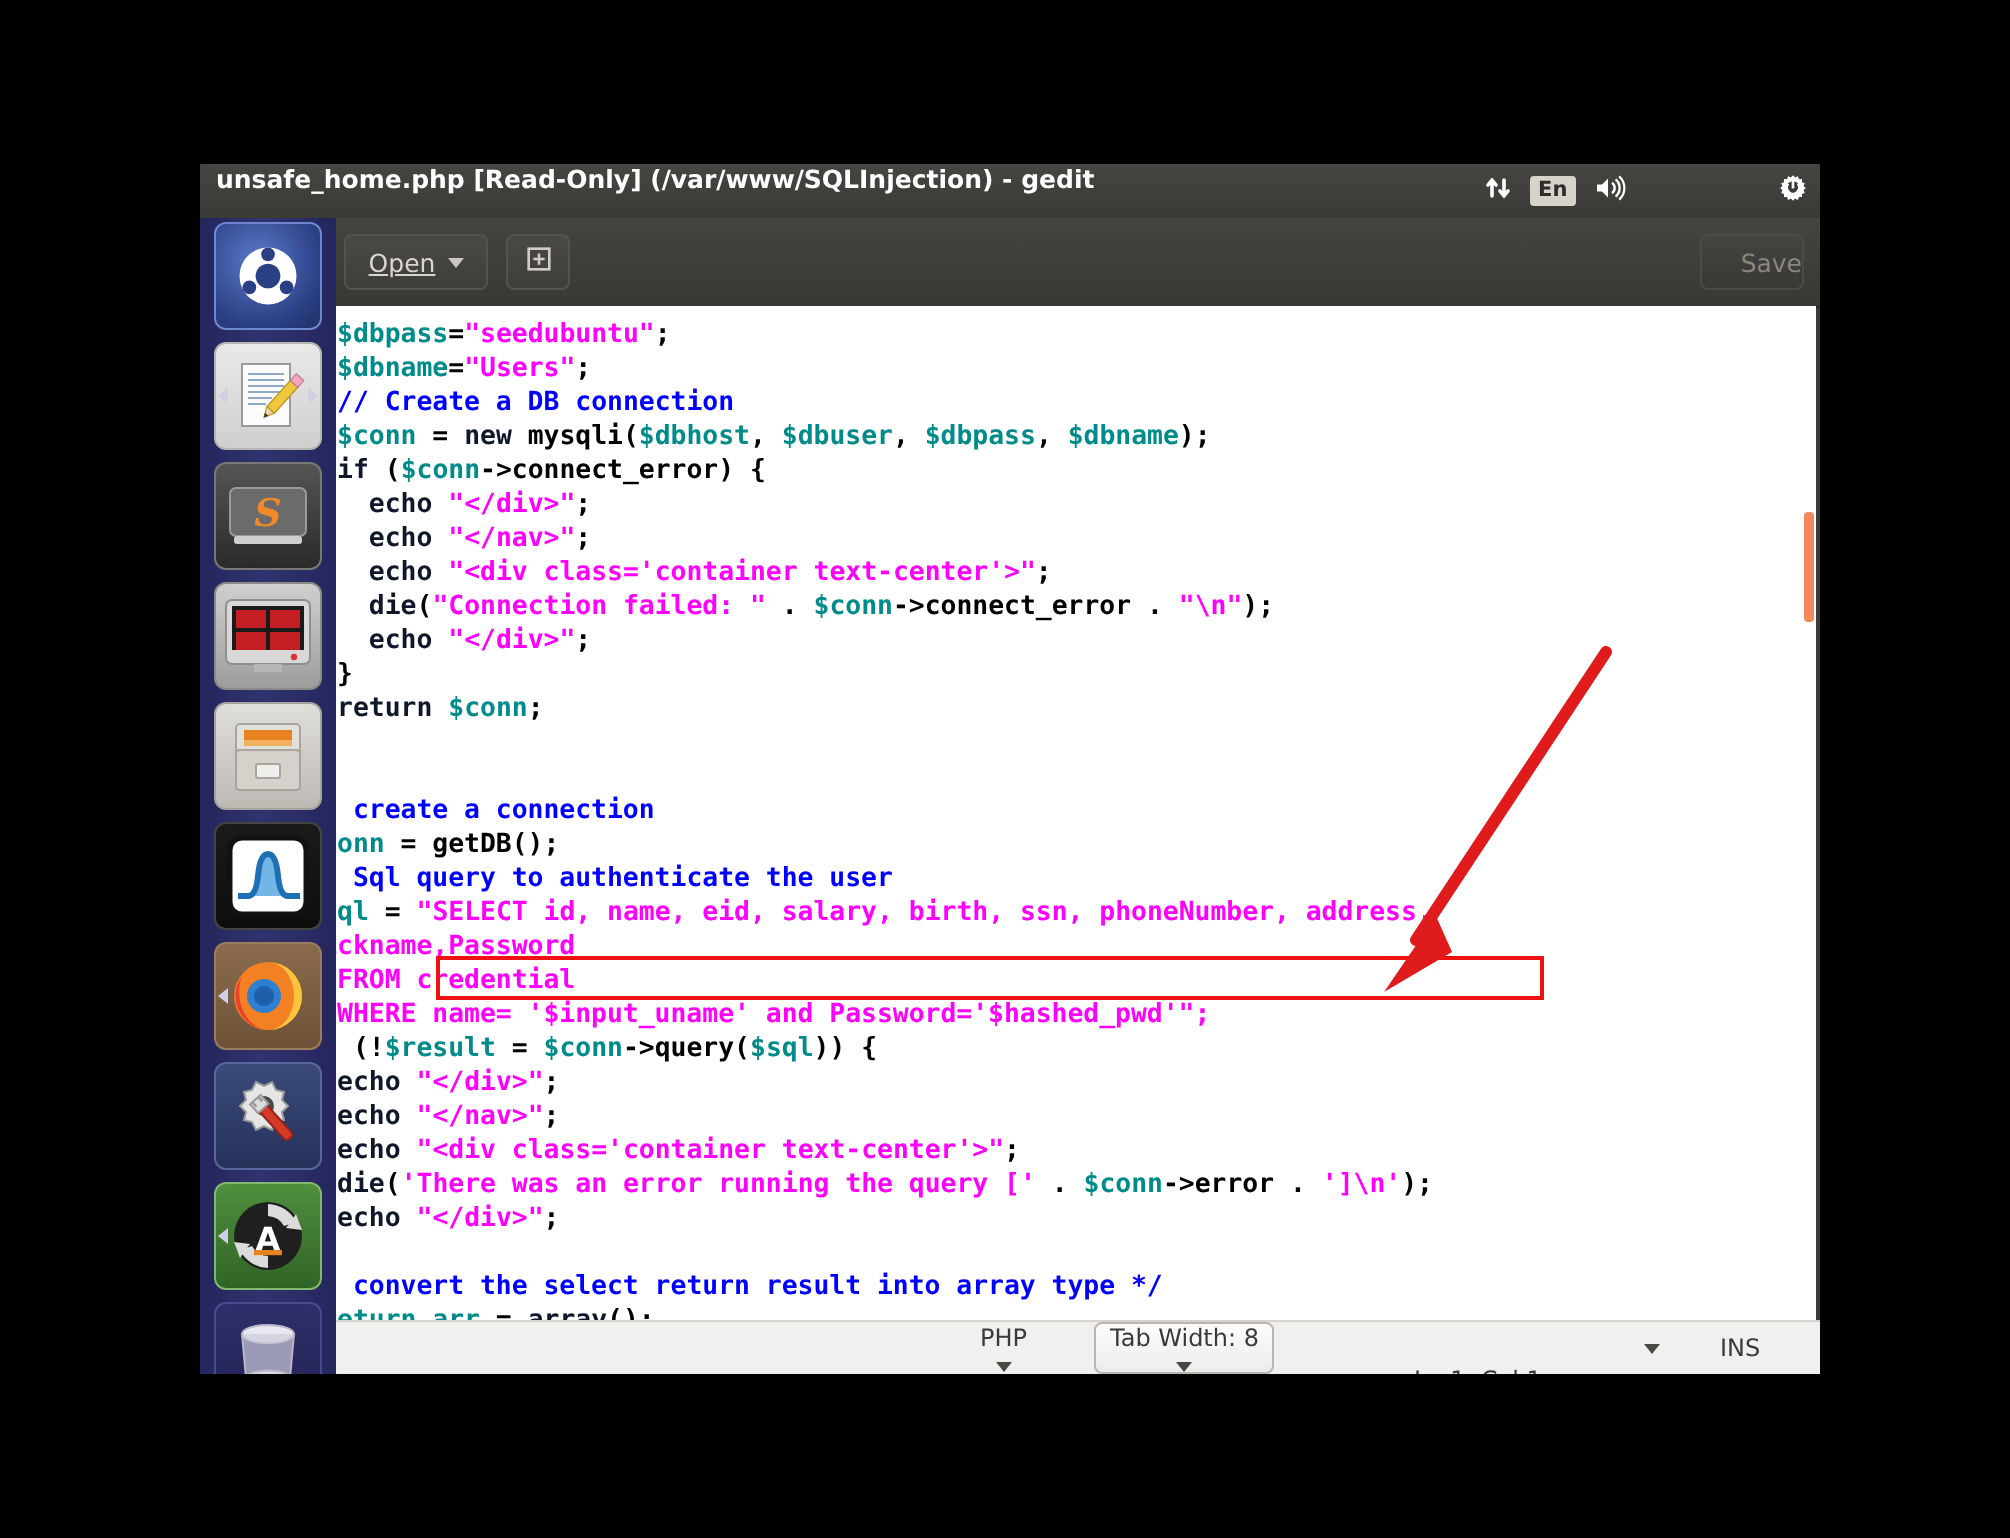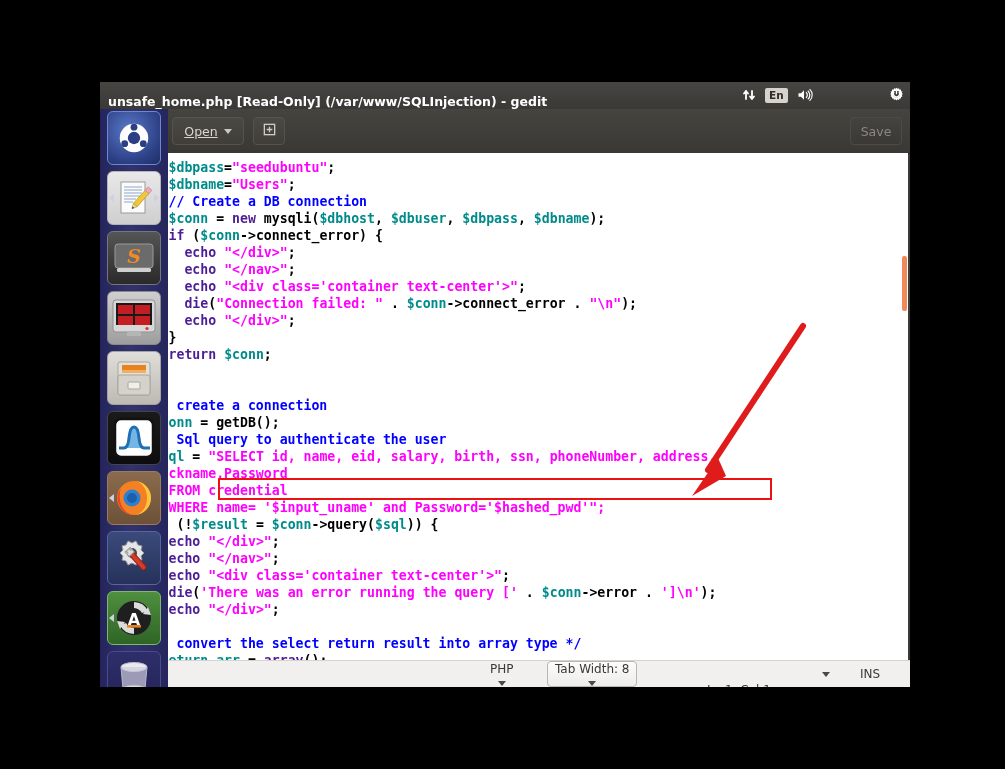--- a/index.html
+++ b/index.html
@@ -25,21 +25,21 @@
   }
 
   
   #titlebar {
     position: absolute; left: 0; top: 0;
     width: 810px; height: 27px;
     background: linear-gradient(to bottom,#474541,#3b3935);
     color: #ffffff;
     font-size: 12.5px; font-weight: bold;
     font-family: "DejaVu Sans", "Liberation Sans", sans-serif;
-    display: flex; align-items: flex-end;
+    display: flex; align-items: flex-start;
   }
   #title-text { padding-left: 8px; letter-spacing: 0px; white-space: nowrap; }
   #tray {
     position: absolute; right: 6px; top: 0; height: 27px;
     display: flex; align-items: center; gap: 9px;
   }
   .tray-item { color: #ffffff; font-size: 13px; line-height: 1; }
   #kbd-ind {
     background: #d6d2cc; color: #2f2d2a;
     font-size: 10.5px; font-weight: bold;
@@ -71,20 +71,21 @@
     border-right: 4px solid transparent; border-top: 5px solid #cbc7c1;
     display:inline-block;
   }
   #newtab-btn { left: 153px; width: 32px; }
   #newtab-btn .glyph { color:#cfcbc5; font-size: 14px; font-family:"DejaVu Sans Mono",monospace;}
   #save-btn {
     right: 8px; width: 52px;
     color: #8a8781;
     background: linear-gradient(to bottom,#454340,#3b3935);
     border-color: #4d4b46;
+    justify-content: flex-end;
   }
 
   
   #editor {
     position: absolute; left: 2px; top: 71px;
     width: 806px; height: 515px;
     background: #ffffff;
     overflow: hidden;
   }
   #gutter {
@@ -96,21 +97,21 @@
     left: 3px; top: -7px;
     width: 786px;
     font-family: "DejaVu Sans Mono", "Liberation Mono", monospace;
     font-size: 13.2px;
     line-height: 17px;
     white-space: pre;
     color: #000000;
     font-weight: bold;
   }
   #code .ln { display:block; height: 17px; }
-  .kw      { color: #4c1d95; }           
+  .kw      { color: #0f172a; }           
   .var     { color: #008b8b; }           
   .str     { color: #ff00ff; }           
   .cmt     { color: #0000ff; }
 
   
   #vscroll {
     position:absolute; right: 0px; top: 0; width: 6px; height: 100%;
     background: transparent;
   }
   #vthumb {

